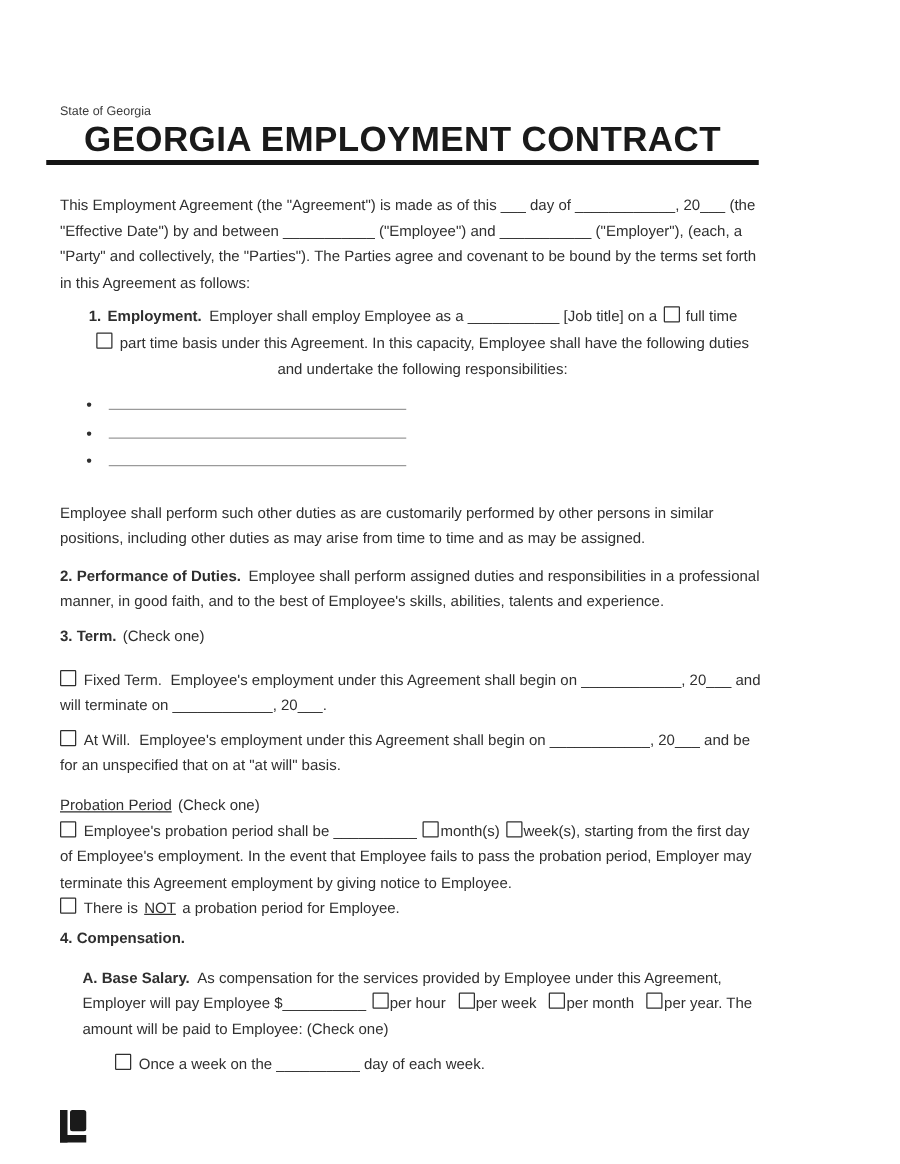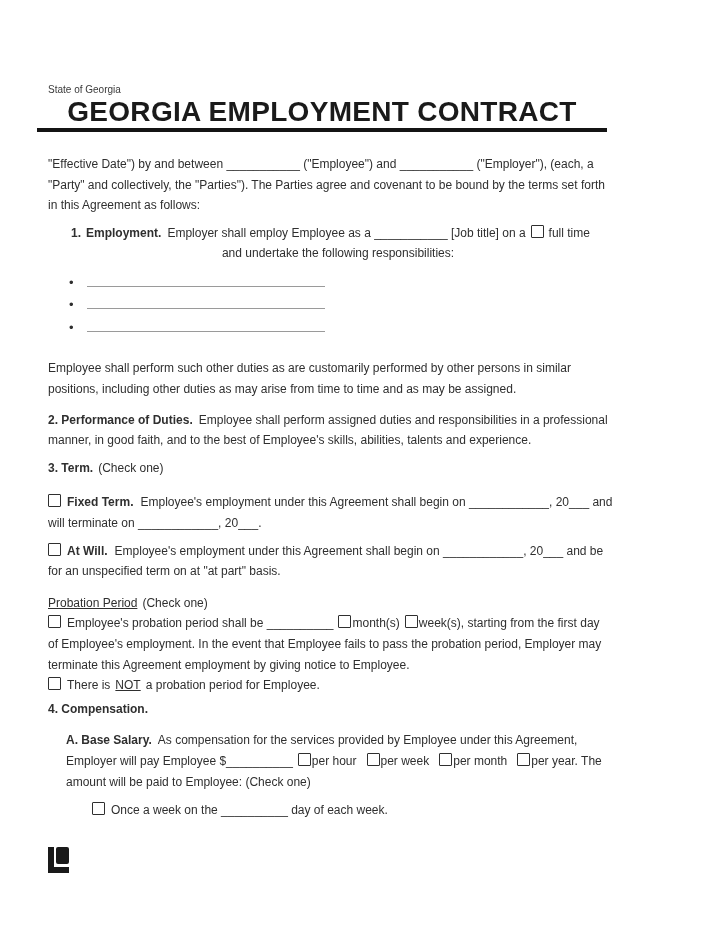--- a/index.html
+++ b/index.html
@@ -50,45 +50,49 @@
 
   .cb {
     display: inline-block; width: 11px; height: 11px;
     border: 1.6px solid #2f2f2f; border-radius: 1px;
     background: #fff; vertical-align: -1px; margin: 0 5px;
   }
   .cb-first { margin: 0 6px 0 0; }
   .cb-tight { margin: 0 1px 0 5px; }
   .ml4 { margin-left: 5px; }
   .mr4 { margin-right: 5px; text-align: center; }
-  .mr7 { margin-right: 7px; font-weight: bold; }
+  .mr7 { margin-right: 7px; }
 
   .logo { position: relative; width: 22px; height: 26px; margin-top: 26px; }
   .logo-vbar { position: absolute; left: 0; top: 0; width: 6px; height: 26px; background: #1a1a1a; }
   .logo-hbar { position: absolute; left: 0; bottom: 0; width: 21px; height: 6px; background: #1a1a1a; }
   .logo-square { position: absolute; left: 8px; top: 0; width: 13px; height: 17px; background: #1a1a1a; border-radius: 2px; }
 </style>
 </head>
 <body>
 
 <div class="page">
 
   <div class="state-label line">State of Georgia</div>
   <div class="doc-title">GEORGIA EMPLOYMENT CONTRACT</div>
   <div class="title-rule"></div>
 
   <div class="intro">
+    <div class="line">This Employment Agreement (the "Agreement") is made as of this ___ day of ____________, 20___ (the</div>
     <div class="line">"Effective Date") by and between ___________ ("Employee") and ___________ ("Employer"), (each, a</div>
     <div class="line">"Party" and collectively, the "Parties"). The Parties agree and covenant to be bound by the terms set forth</div>
     <div class="line">in this Agreement as follows:</div>
   </div>
 
   <div class="sec1">
     <div class="line">
       <span class="num">1.</span><span class="b h-gap">Employment.</span><span>Employer shall employ Employee as a ___________ [Job title] on a</span><span class="cb"></span><span>full time</span>
+    </div>
+    <div class="line cont">
+      <span class="cb cb-first"></span><span>part time basis under this Agreement. In this capacity, Employee shall have the following duties</span>
     </div>
     <div class="line cont">and undertake the following responsibilities:</div>
   </div>
 
   <div class="bullets">
     <div class="line bullet-row">
       <span class="bullet-dot">•</span><span class="bullet-line"></span>
     </div>
     <div class="line bullet-row">
       <span class="bullet-dot">•</span><span class="bullet-line"></span>
@@ -120,21 +124,21 @@
     <div class="line">
       <span class="cb cb-first"></span><span class="mr7">Fixed Term.</span><span>Employee's employment under this Agreement shall begin on ____________, 20___ and</span>
     </div>
     <div class="line">will terminate on ____________, 20___.</div>
   </div>
 
   <div class="at-will">
     <div class="line">
       <span class="cb cb-first"></span><span class="mr7">At Will.</span><span>Employee's employment under this Agreement shall begin on ____________, 20___ and be</span>
     </div>
-    <div class="line">for an unspecified term on at "at part" basis.</div>
+    <div class="line">for an unspecified that on at "at will" basis.</div>
   </div>
 
   <div class="probation">
     <div class="line">
       <span class="u">Probation Period</span><span class="ml4">(Check one)</span>
     </div>
     <div class="line">
       <span class="cb cb-first"></span><span>Employee's probation period shall be __________</span><span class="cb cb-tight"></span><span>month(s)</span><span class="cb cb-tight"></span><span>week(s), starting from the first day</span>
     </div>
     <div class="line">of Employee's employment. In the event that Employee fails to pass the probation period, Employer may</div>

